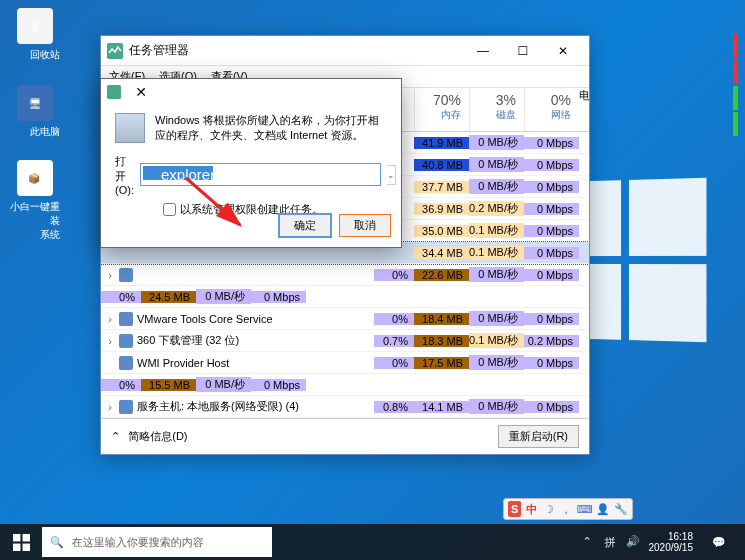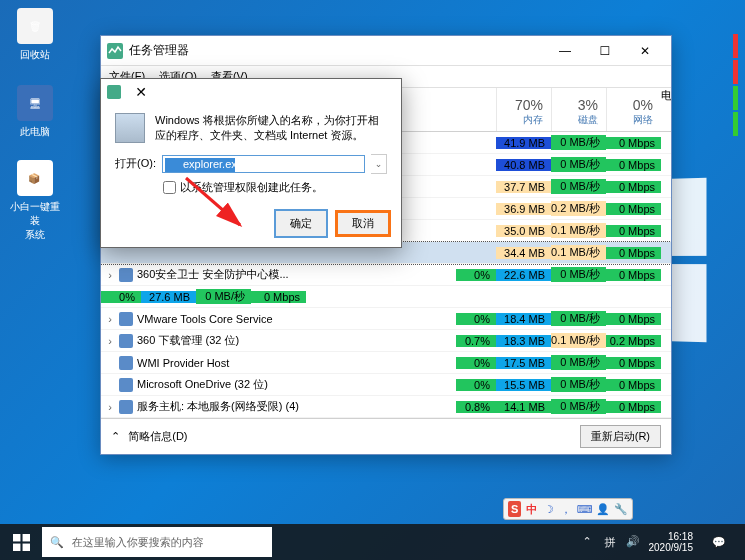--- a/index.html
+++ b/index.html
@@ -3,73 +3,73 @@
 <meta charset="utf-8">
 <style>
 * { margin: 0; padding: 0; box-sizing: border-box; font-family: "Microsoft YaHei", "Segoe UI", sans-serif; }
 body { width: 745px; height: 560px; background: linear-gradient(135deg, #1a6bb8 0%, #0d7fd6 50%, #1a6bb8 100%); position: relative; overflow: hidden; font-size: 11px; }
 
 
 .win-logo { position: absolute; right: 40px; top: 180px; width: 160px; height: 160px; display: grid; grid-template-columns: 1fr 1fr; grid-template-rows: 1fr 1fr; gap: 8px; transform: perspective(400px) rotateY(-8deg); opacity: 0.9; }
 .win-logo div { background: #fff; }
 
 
-.desktop-icon { position: absolute; width: 50px; text-align: center; color: #fff; font-size: 10px; }
+.desktop-icon { position: absolute; width: 50px; text-align: right; color: #fff; font-size: 10px; }
 .desktop-icon .ic { width: 36px; height: 36px; margin: 0 auto 4px; background: #eee; border-radius: 4px; display: flex; align-items: center; justify-content: center; }
 .di1 { left: 10px; top: 8px; } .di1 .ic { background: #f4f4f4; }
 .di2 { left: 10px; top: 85px; } .di2 .ic { background: #3a6fb8; }
 .di3 { left: 10px; top: 160px; } .di3 .ic { background: #fff; }
 
 
-.tm-window { position: absolute; left: 100px; top: 35px; width: 572px; height: 420px; background: #fff; border: 1px solid #6a8cc0; box-shadow: 0 4px 20px rgba(0,0,0,0.3); display: flex; flex-direction: column; }
+.tm-window { position: absolute; left: 100px; top: 35px; width: 490px; height: 420px; background: #fff; border: 1px solid #6a8cc0; box-shadow: 0 4px 20px rgba(0,0,0,0.3); display: flex; flex-direction: column; }
 .tm-titlebar { height: 30px; background: #fff; display: flex; align-items: center; padding: 0 6px; border-bottom: 1px solid #e0e0e0; }
 .tm-titlebar .ticon { width: 16px; height: 16px; margin-right: 6px; }
 .tm-titlebar .title { flex: 1; font-size: 12px; }
 .tm-ctrl { width: 40px; height: 28px; display: flex; align-items: center; justify-content: center; font-size: 12px; }
 .tm-menu { height: 22px; padding: 0 8px; display: flex; gap: 14px; align-items: center; border-bottom: 1px solid #e0e0e0; font-size: 11px; }
 .tm-body { flex: 1; overflow: hidden; position: relative; }
 
 
 .tm-headerrow { display: flex; height: 44px; border-bottom: 1px solid #d0d0d0; font-size: 11px; }
 .tm-headerrow .col-name { flex: 1; }
-.col-num { width: 55px; text-align: right; padding: 4px 8px 4px 2px; border-left: 1px solid #e8e8e8; display: flex; flex-direction: column; justify-content: flex-end; }
+.col-num { width: 55px; text-align: right; padding: 4px 8px 4px 2px; border-left: 1px solid #e8e8e8; display: flex; flex-direction: column; justify-content: flex-start; }
 .col-num .pct { font-size: 14px; color: #555; }
 .col-num .lbl { font-size: 10px; color: #4a7db5; }
 .col-last { width: 10px; }
 
 .tm-rows { }
 .tm-row { display: flex; height: 22px; align-items: center; font-size: 11px; border-bottom: 1px solid #f2f2f2; }
 .tm-row.sel { background: #d0e0f0; outline: 1px dotted #555; }
 .tm-row .cell-name { flex: 1; padding-left: 4px; display: flex; align-items: center; gap: 4px; overflow: hidden; white-space: nowrap; }
 .tm-row .cell-num { width: 55px; text-align: right; padding-right: 6px; }
 .tm-row .cell-last { width: 10px; }
-.heat1 { background: #22c55e; } .heat2 { background: #0ea5e9; } .heat3 { background: #ffe0a8; } .heat4 { background: #1d4ed8; }
+.heat1 { background: #c4b5fd; } .heat2 { background: #a16207; } .heat3 { background: #ffe0a8; } .heat4 { background: #1d4ed8; }
 .proc-icon { width: 14px; height: 14px; background: #5a8bc8; border-radius: 2px; flex-shrink: 0; }
 .expand { width: 10px; text-align: center; color: #666; }
 
 .tm-footer { height: 36px; border-top: 1px solid #d0d0d0; display: flex; align-items: center; padding: 0 10px; gap: 8px; }
 .tm-footer .sp { flex: 1; }
 .footer-btn { border: 1px solid #aaa; background: #f0f0f0; padding: 3px 10px; font-size: 11px; }
 
 
 .dialog { position: absolute; left: 100px; top: 78px; width: 302px; height: 170px; background: #fff; border: 1px solid #666; box-shadow: 0 6px 24px rgba(0,0,0,0.4); z-index: 10; }
 .dlg-title { height: 26px; display: flex; align-items: center; padding: 0 6px; font-size: 12px; }
 .dlg-title .ticon { width: 14px; height: 14px; margin-right: 5px; }
 .dlg-close { width: 30px; text-align: center; font-size: 14px; }
 .dlg-body { padding: 8px 14px; font-size: 11px; }
 .dlg-desc { display: flex; gap: 10px; margin-bottom: 10px; }
 .dlg-desc .dicon { width: 30px; height: 30px; flex-shrink: 0; background: linear-gradient(#cde, #abc); border: 1px solid #89a; }
 .dlg-desc .txt { line-height: 1.4; }
 .dlg-open { display: flex; align-items: center; gap: 6px; margin-bottom: 6px; }
-.dlg-open input[type=text] { flex: 1; border: 1px solid #5a9bd8; padding: 2px 20px; font-size: 11px; }
+.dlg-open input[type=text] { flex: 1; border: 1px solid #5a9bd8; padding: 2px 20px; font-size: 15px; }
 .dlg-open input[type=text]::selection { background: #3a8bd8; color: #fff; }
 .dlg-open .combo-btn { width: 16px; height: 20px; display: flex; align-items: center; justify-content: center; border: 1px solid #ccc; border-left: none; font-size: 9px; color: #666; }
 .dlg-check { padding-left: 48px; display: flex; align-items: center; gap: 4px; }
 .dlg-btns { position: absolute; bottom: 10px; right: 10px; display: flex; gap: 8px; }
-.dlg-btn { border: 3px solid #f97316; background: #f0f0f0; padding: 3px 14px; font-size: 11px; }
+.dlg-btn { border: 1px solid #f97316; background: #f0f0f0; padding: 3px 14px; font-size: 11px; }
 .dlg-btn.primary { border: 1px solid #5a9bd8; outline: 1px solid #5a9bd8; }
 
 
 .arrow { position: absolute; left: 180px; top: 170px; z-index: 20; pointer-events: none; }
 
 
 .rstrip { position: absolute; right: 0; top: 34px; width: 12px; }
 .rstrip .bar { width: 5px; height: 24px; margin-bottom: 2px; }
 
 
@@ -215,31 +215,30 @@
           </div>
           <div class="cell-num heat3">34.4 MB</div>
           <div class="cell-num heat3">0.1 MB/秒</div>
           <div class="cell-num heat1">0 Mbps</div>
           <div class="cell-last"></div>
         </div>
         <div class="tm-row">
           <div class="cell-name">
             <span class="expand">›</span>
             <span class="proc-icon"></span>
-            <span>360安全卫士 安全防护中心模...</span>
           </div>
           <div class="cell-num heat1" style="width: 40px;">0%</div>
           <div class="cell-num heat2">22.6 MB</div>
           <div class="cell-num heat1">0 MB/秒</div>
           <div class="cell-num heat1">0 Mbps</div>
           <div class="cell-last"></div>
         </div>
         <div class="tm-row">
           <div class="cell-num heat1" style="width: 40px;">0%</div>
-          <div class="cell-num heat2">27.6 MB</div>
+          <div class="cell-num heat2">24.5 MB</div>
           <div class="cell-num heat1">0 MB/秒</div>
           <div class="cell-num heat1">0 Mbps</div>
           <div class="cell-last"></div>
         </div>
         <div class="tm-row">
           <div class="cell-name">
             <span class="expand">›</span>
             <span class="proc-icon"></span>
             <span>VMware Tools Core Service</span>
           </div>
@@ -267,25 +266,20 @@
             <span class="proc-icon"></span>
             <span>WMI Provider Host</span>
           </div>
           <div class="cell-num heat1" style="width: 40px;">0%</div>
           <div class="cell-num heat2">17.5 MB</div>
           <div class="cell-num heat1">0 MB/秒</div>
           <div class="cell-num heat1">0 Mbps</div>
           <div class="cell-last"></div>
         </div>
         <div class="tm-row">
-          <div class="cell-name">
-            <span class="expand"></span>
-            <span class="proc-icon"></span>
-            <span>Microsoft OneDrive (32 位)</span>
-          </div>
           <div class="cell-num heat1" style="width: 40px;">0%</div>
           <div class="cell-num heat2">15.5 MB</div>
           <div class="cell-num heat1">0 MB/秒</div>
           <div class="cell-num heat1">0 Mbps</div>
           <div class="cell-last"></div>
         </div>
         <div class="tm-row">
           <div class="cell-name">
             <span class="expand">›</span>
             <span class="proc-icon"></span>

